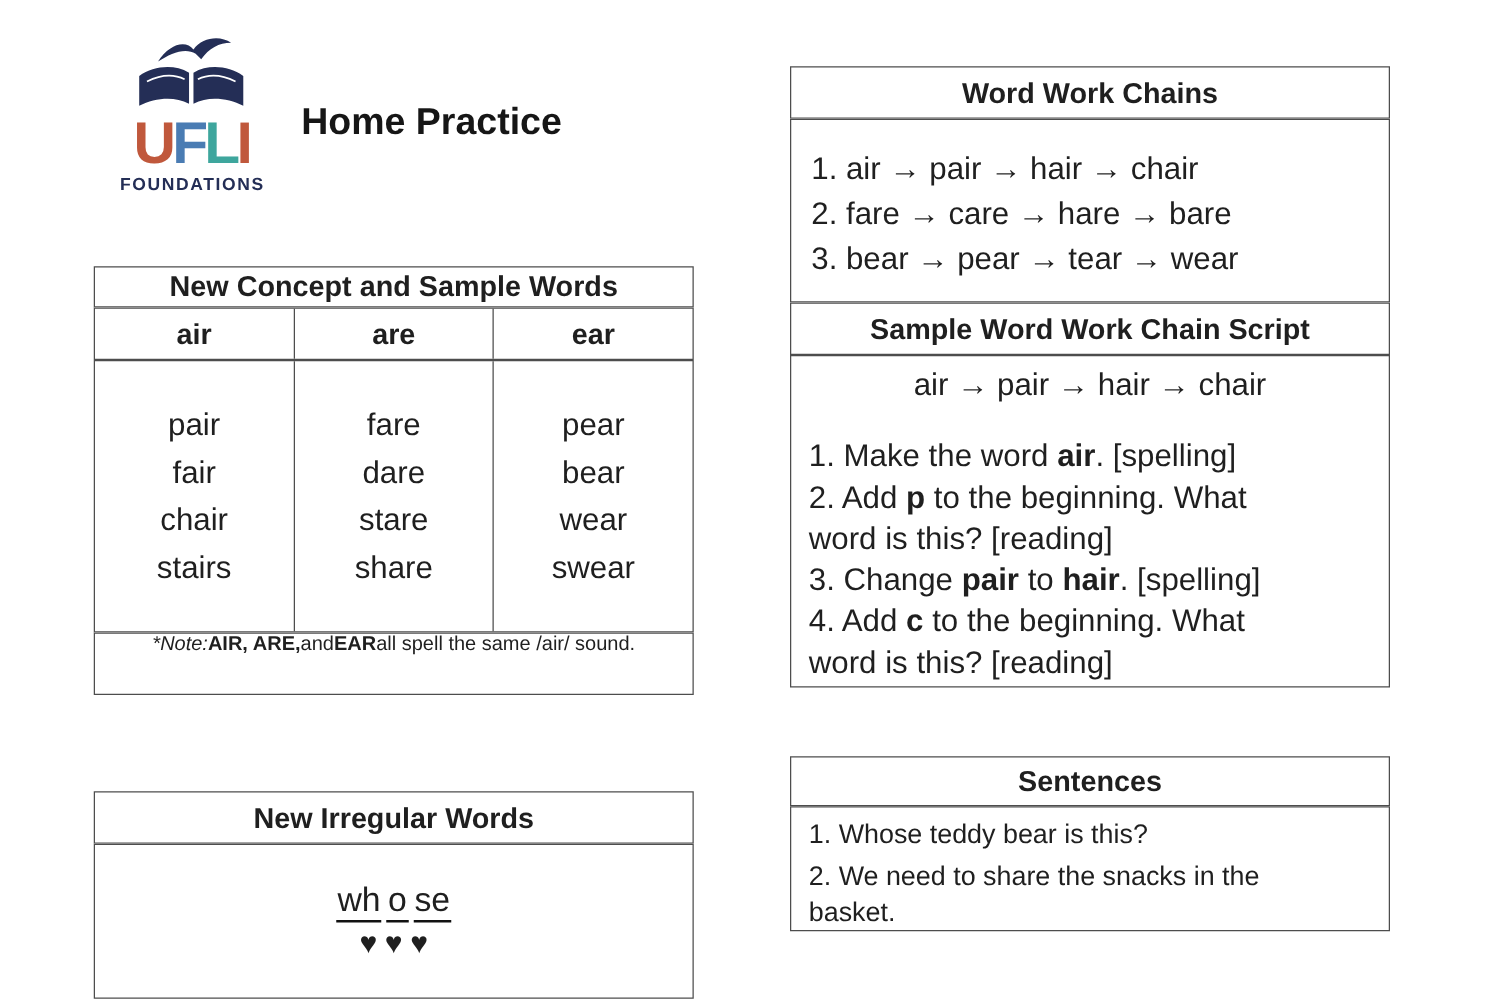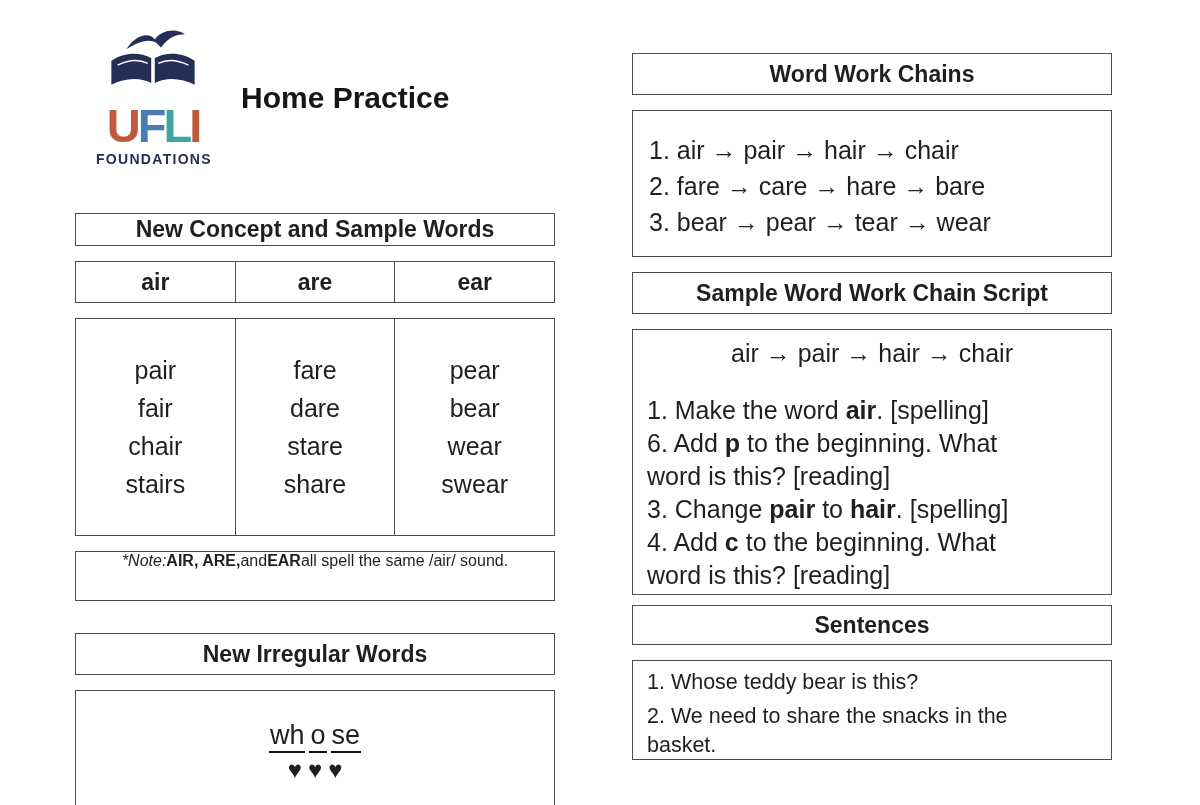--- a/index.html
+++ b/index.html
@@ -7,25 +7,25 @@
   }
   html,body{margin:0;padding:0;background:#fff;}
   .canvas{
     position:relative;width:1200px;height:805px;background:#fff;
     font-family:"Liberation Sans","DejaVu Sans",sans-serif;color:var(--text);
     overflow:hidden;
   }
   
   .logo{position:absolute;left:96px;top:28px;width:114px;text-align:center;}
   .logo svg{display:block;width:112px;height:62px;margin:0 auto;color:var(--navy);}
-  .ufli-letters{font-size:47px;font-weight:bold;letter-spacing:-3px;line-height:40px;margin-top:16px;}
+  .ufli-letters{font-size:47px;font-weight:bold;letter-spacing:-3px;line-height:40px;margin-top:4px;}
   .foundations{font-size:14px;font-weight:bold;letter-spacing:1.3px;color:var(--navy);margin-top:5px;}
   .page-title{position:absolute;left:241px;top:81px;font-size:30px;font-weight:bold;color:#161616;}
   
-  .tblcol{position:absolute;width:480px;display:flex;flex-direction:column;gap:15px;box-sizing:border-box;}
+  .tblcol{position:absolute;width:480px;display:flex;flex-direction:column;gap:0;box-sizing:border-box;}
   .rowbox{border:1px solid var(--border);box-sizing:border-box;background:#fff;}
   .hdr{display:flex;align-items:center;justify-content:center;font-weight:bold;font-size:23px;}
   .b{font-weight:bold;}
   .i{font-style:italic;}
   .u{display:inline-block;border-bottom:2.5px solid #111;padding:0 1px 1px 1px;margin:0 2px;}
   
   .row-title{height:33px;}
   .row-colhdr{height:42px;display:flex;padding:0;}
   .row-colhdr .cell{flex:1;display:flex;align-items:center;justify-content:center;font-weight:bold;font-size:23px;}
   .row-words{height:218px;display:flex;}
@@ -112,21 +112,21 @@
         <div class="ln">2. fare → care → hare → bare</div>
         <div class="ln">3. bear → pear → tear → wear</div>
       </div>
     <div class="rowbox hdr row-hdr42">Sample Word Work Chain Script</div>
     <div class="rowbox row-script">
       <div class="chain-center">air → pair → hair → chair</div>
       <div class="step">
           <div class="ln"><span>1. Make the word </span><span class="b">air</span><span>. [spelling]</span></div>
         </div>
       <div class="step">
-          <div class="ln"><span>6. Add </span><span class="b">p</span><span> to the beginning. What</span></div>
+          <div class="ln"><span>2. Add </span><span class="b">p</span><span> to the beginning. What</span></div>
           <div class="ln">word is this? [reading]</div>
         </div>
       <div class="step">
           <div class="ln"><span>3. Change </span><span class="b">pair</span><span> to </span><span class="b">hair</span><span>. [spelling]</span></div>
         </div>
       <div class="step">
           <div class="ln"><span>4. Add </span><span class="b">c</span><span> to the beginning. What</span></div>
           <div class="ln">word is this? [reading]</div>
         </div>
     </div>

